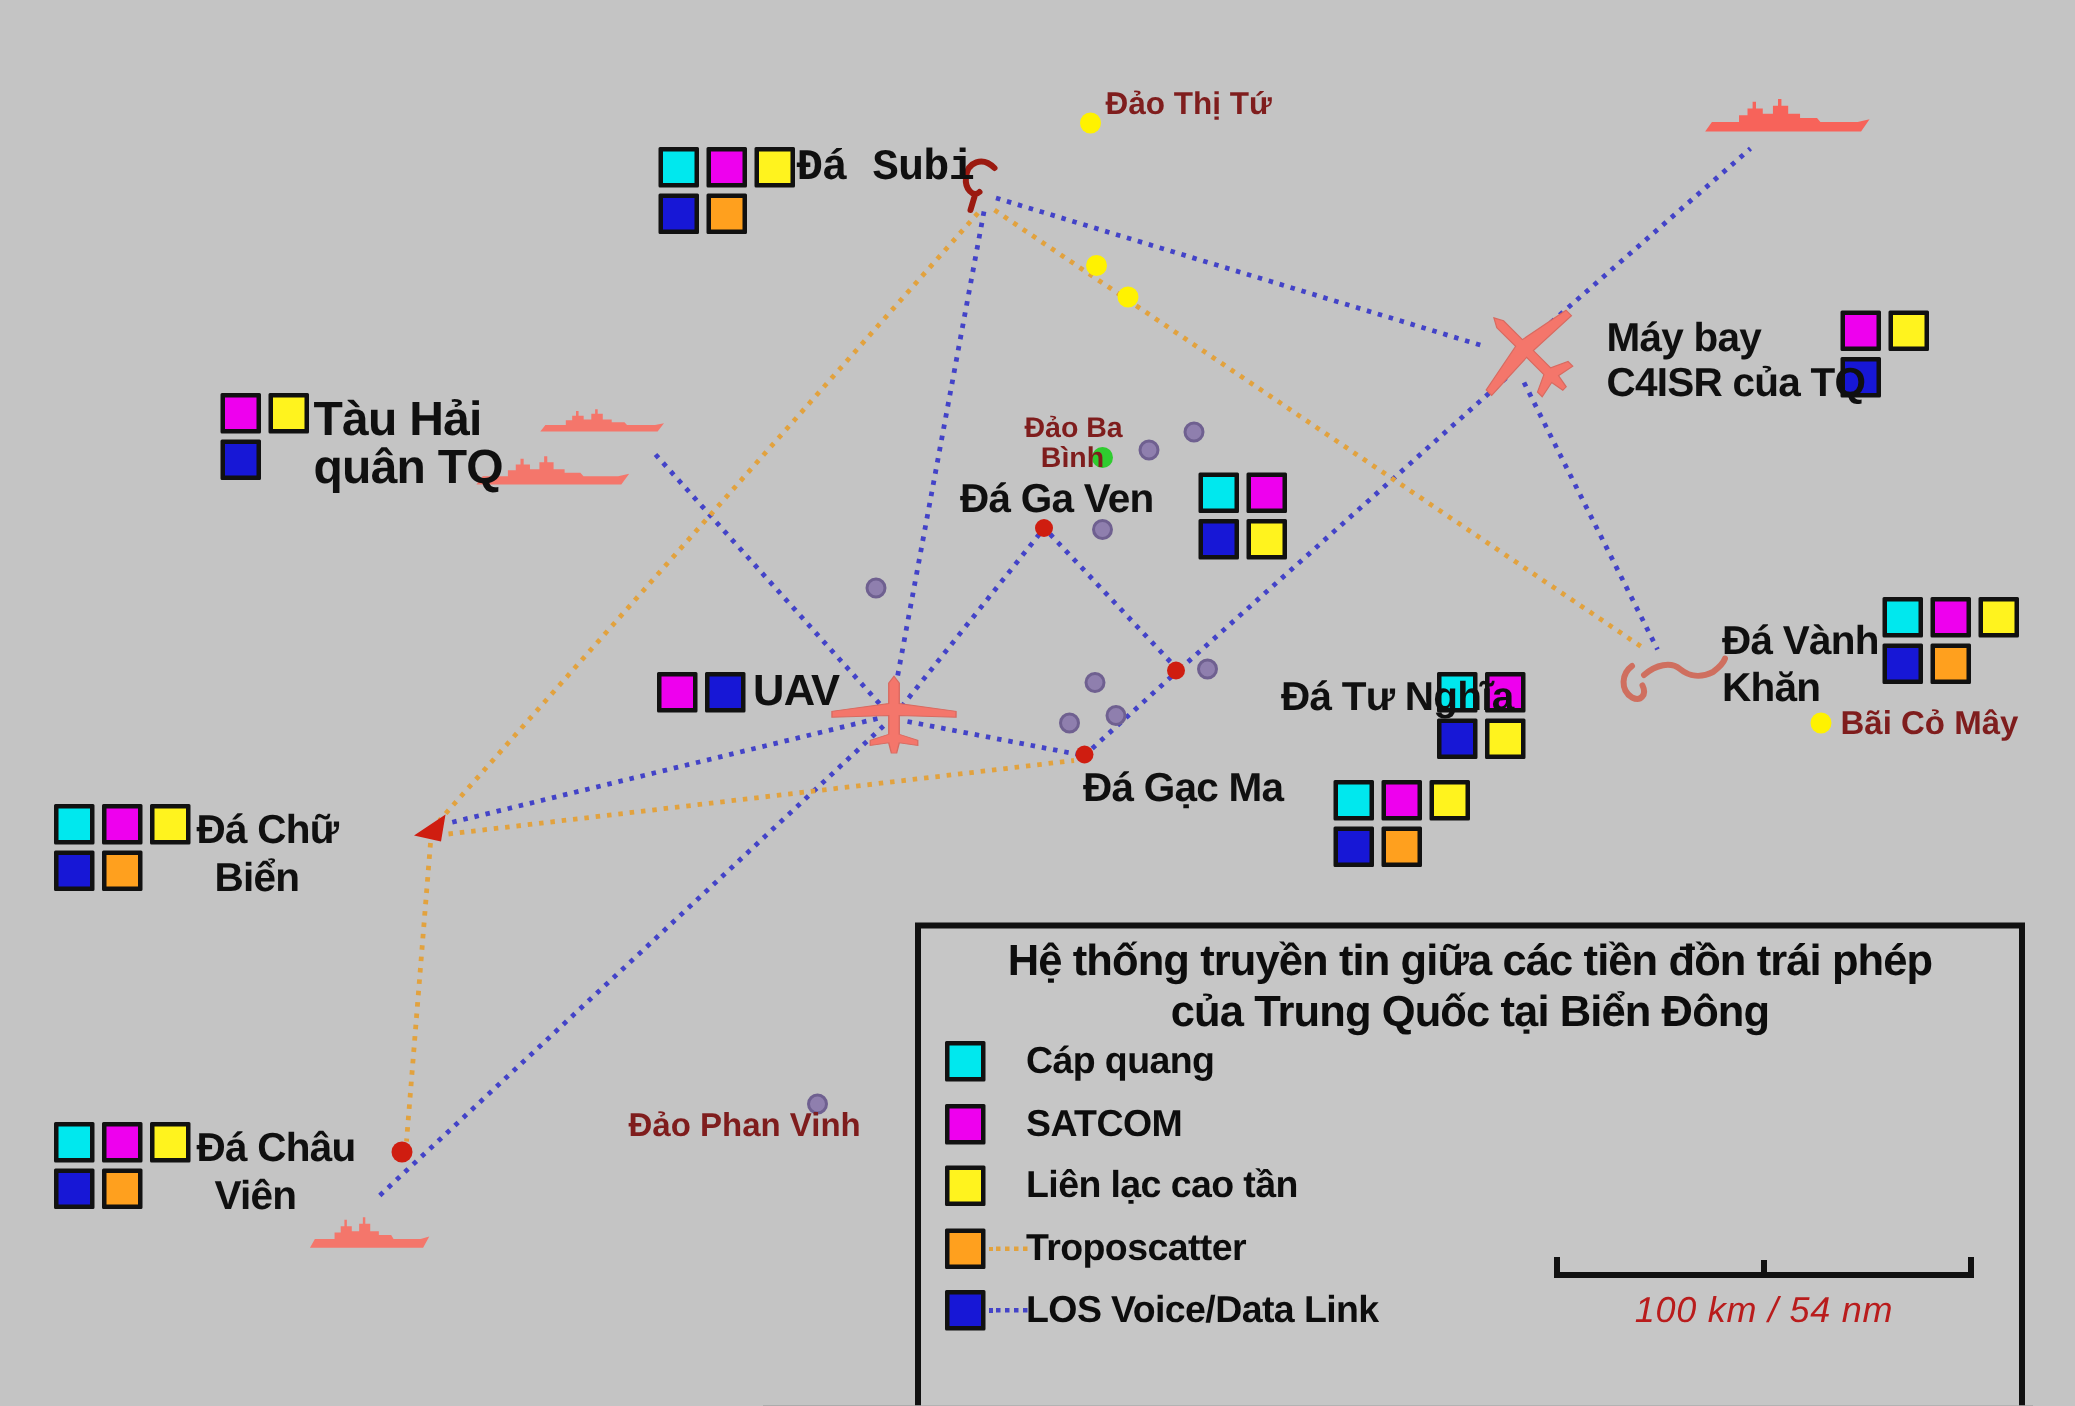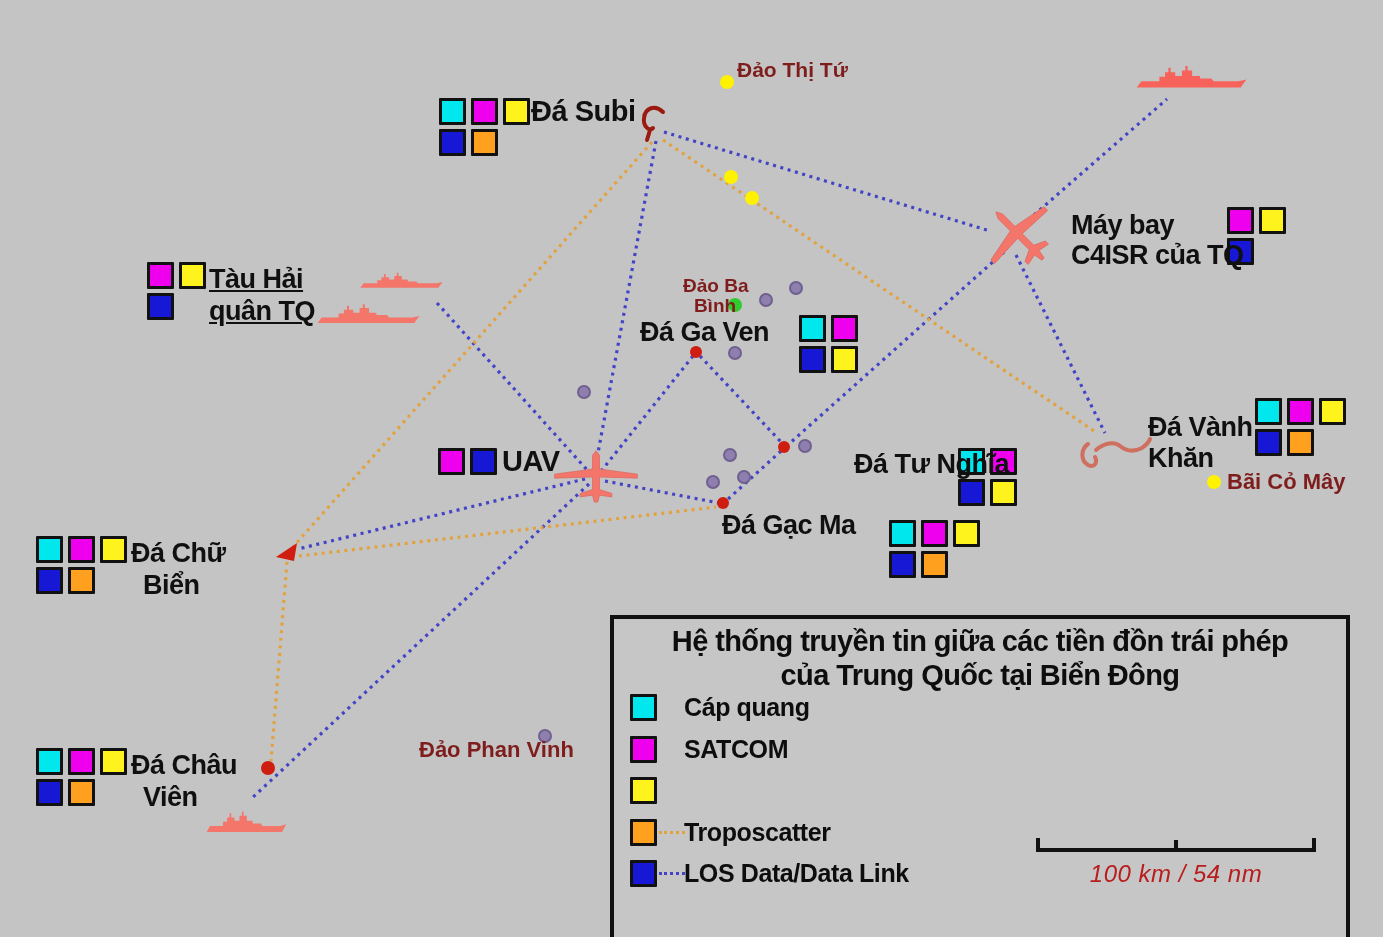--- a/index.html
+++ b/index.html
@@ -103,25 +103,25 @@
         <circle cx="545" cy="736" r="6" fill="#8f7fae" stroke="#6f6090" stroke-width="2"></circle>
       </g>
   </svg>
 
   <div id="sites">
       <div class="sq" style="left: 439px; top: 98px; background: rgb(0, 232, 238);"></div>
       <div class="sq" style="left: 471px; top: 98px; background: rgb(238, 0, 238);"></div>
       <div class="sq" style="left: 503px; top: 98px; background: rgb(255, 243, 30);"></div>
       <div class="sq" style="left: 439px; top: 129px; background: rgb(23, 23, 214);"></div>
       <div class="sq" style="left: 471px; top: 129px; background: rgb(255, 160, 30);"></div>
-      <div class="site-label" style="left: 531px; top: 96px; font-size: 29px; line-height: 31px;"><span>Đá Subi</span></div>
+      <div class="site-label" style="left: 531px; top: 96px; font-size: 29px; line-height: 31px; font-family: Liberation Mono, monospace;"><span>Đá Subi</span></div>
       <div class="sq" style="left: 147px; top: 262px; background: rgb(238, 0, 238);"></div>
       <div class="sq" style="left: 179px; top: 262px; background: rgb(255, 243, 30);"></div>
       <div class="sq" style="left: 147px; top: 293px; background: rgb(23, 23, 214);"></div>
-      <div class="site-label" style="left: 209px; top: 263px; font-size: 27px; line-height: 32px; text-decoration: underline;"><span>Tàu Hải</span><span class="l2">quân TQ</span></div>
+      <div class="site-label" style="left: 209px; top: 263px; font-size: 32px; line-height: 32px;"><span>Tàu Hải</span><span class="l2">quân TQ</span></div>
       <div class="sq" style="left: 799px; top: 315px; background: rgb(0, 232, 238);"></div>
       <div class="sq" style="left: 831px; top: 315px; background: rgb(238, 0, 238);"></div>
       <div class="sq" style="left: 799px; top: 346px; background: rgb(23, 23, 214);"></div>
       <div class="sq" style="left: 831px; top: 346px; background: rgb(255, 243, 30);"></div>
       <div class="site-label" style="left: 640px; top: 317px; font-size: 27px; line-height: 31px;"><span>Đá Ga Ven</span></div>
       <div class="sq" style="left: 1227px; top: 207px; background: rgb(238, 0, 238);"></div>
       <div class="sq" style="left: 1259px; top: 207px; background: rgb(255, 243, 30);"></div>
       <div class="sq" style="left: 1227px; top: 238px; background: rgb(23, 23, 214);"></div>
       <div class="site-label" style="left: 1071px; top: 210px; font-size: 27px; line-height: 30px;"><span>Máy bay</span><span class="l2">C4ISR của TQ</span></div>
       <div class="sq" style="left: 1255px; top: 398px; background: rgb(0, 232, 238);"></div>
@@ -173,30 +173,31 @@
         <div class="legend-row" style="top: 75px;">
           <div class="sq" style="left: 16px; top: 0px; background: rgb(0, 232, 238);"></div>
           <div class="lbl">Cáp quang</div>
         </div>
         <div class="legend-row" style="top: 116.5px;">
           <div class="sq" style="left: 16px; top: 0px; background: rgb(238, 0, 238);"></div>
           <div class="lbl">SATCOM</div>
         </div>
         <div class="legend-row" style="top: 158px;">
           <div class="sq" style="left: 16px; top: 0px; background: rgb(255, 243, 30);"></div>
+          <div class="lbl">Liên lạc cao tần</div>
         </div>
         <div class="legend-row" style="top: 199.5px; padding-left: 16px;">
           <div class="sq" style="left: 16px; top: 0px; background: rgb(255, 160, 30);"></div>
           <div class="dash" style="border-top-color: rgb(226, 162, 62);"></div>
           <div class="lbl">Troposcatter</div>
         </div>
         <div class="legend-row" style="top: 241px;">
           <div class="sq" style="left: 16px; top: 0px; background: rgb(23, 23, 214);"></div>
           <div class="dash" style="border-top-color: rgb(67, 67, 200);"></div>
-          <div class="lbl">LOS Data/Data Link</div>
+          <div class="lbl">LOS Voice/Data Link</div>
         </div>
       </div>
     <div id="scalebar">
       <div class="midtick"></div>
     </div>
     <div id="scale-label">100 km / 54 nm</div>
   </div>
 </div>
 
 </body></html>

